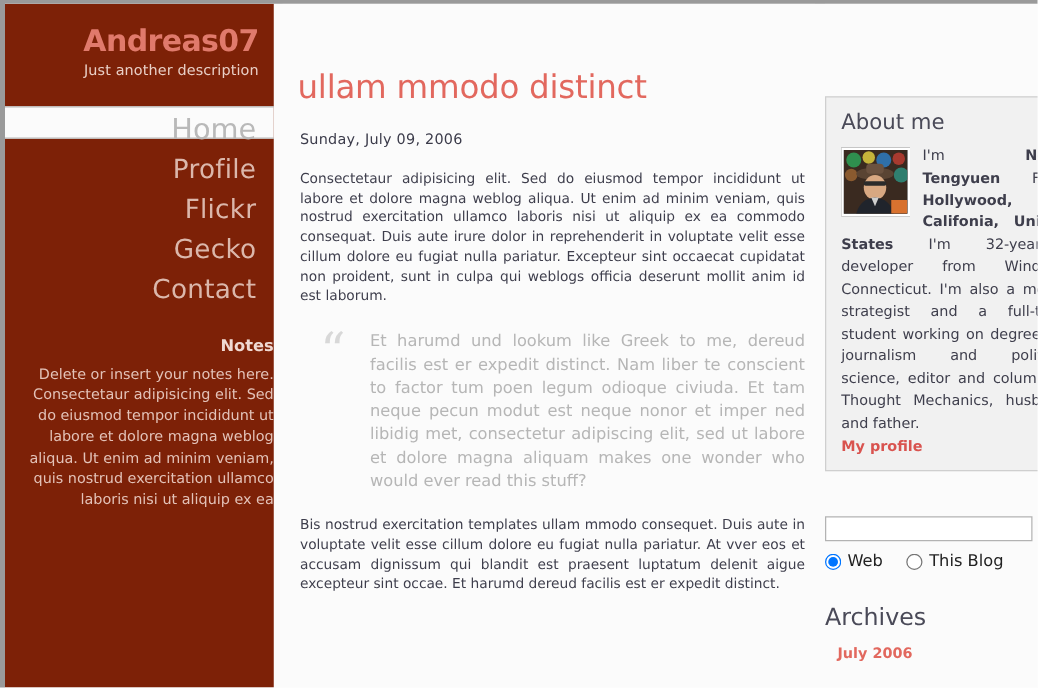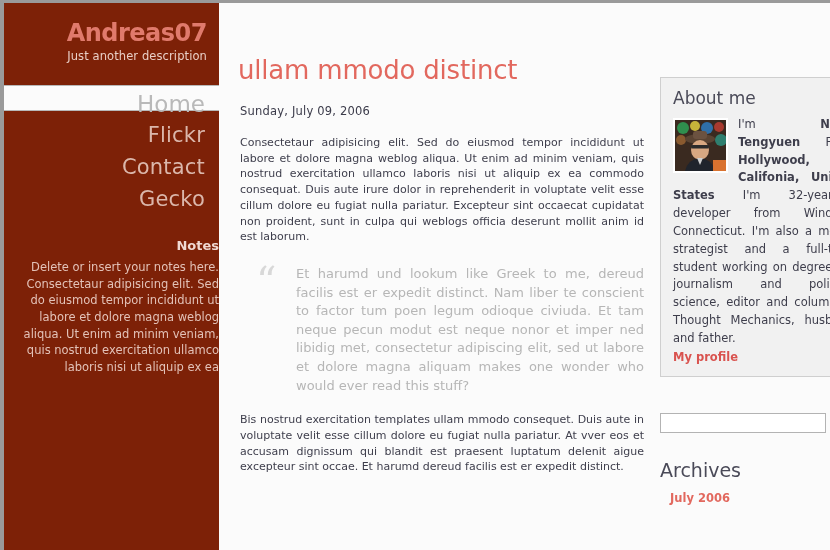--- a/index.html
+++ b/index.html
@@ -262,23 +262,24 @@
     <div class="brand-block">
       <div class="brand-title">Andreas07</div>
       <div class="brand-desc">Just another description</div>
     </div>
 
     <div class="home-band">
       <span class="home-label">Home</span>
     </div>
 
     <ul class="nav-list">
+      <li>Profile</li>
       <li>Flickr</li>
+      <li>Gecko</li>
       <li>Contact</li>
-      <li>Gecko</li>
     </ul>
 
     <div class="notes-block">
       <div class="notes-title">Notes</div>
       <div class="notes-body">Delete or insert your notes here. Consectetaur adipisicing elit. Sed do eiusmod tempor incididunt ut labore et dolore magna weblog aliqua. Ut enim ad minim veniam, quis nostrud exercitation ullamco laboris nisi ut aliquip ex ea</div>
     </div>
 
   </div>
 
   <div id="main">
@@ -317,20 +318,27 @@
           <path d="M22 38 l3 7 l3-7 z" fill="#cfcfcf"></path>
           <rect x="38" y="40" width="13" height="11" fill="#d9722f"></rect>
         </svg>
       </div>
       <div class="about-text"><span>I'm </span><b>Ngan Tengyuen</b> <span>From </span><b>Hollywood, Califonia, United States</b><span> I'm 32-year-old developer from Windsor, Connecticut. I'm also a media strategist and a full-time student working on degrees in journalism and political science, editor and columnist. Thought Mechanics, husband and father.</span></div>
       <a class="profile-link" href="#">My profile</a>
     </div>
 
     <div class="search-area">
       <input class="search-input" type="text" placeholder="" style="">
+      <div class="radio-row">
+        <input type="radio" name="scope" checked="" style="">
+        <span>Web</span>
+        <span class="sp"></span>
+        <input type="radio" name="scope" style="">
+        <span>This Blog</span>
+      </div>
     </div>
 
     <h2 class="side-head">Archives</h2>
     <div class="archive-item">July 2006</div>
 
   </div>
 
 </div>
 
 </body></html>

